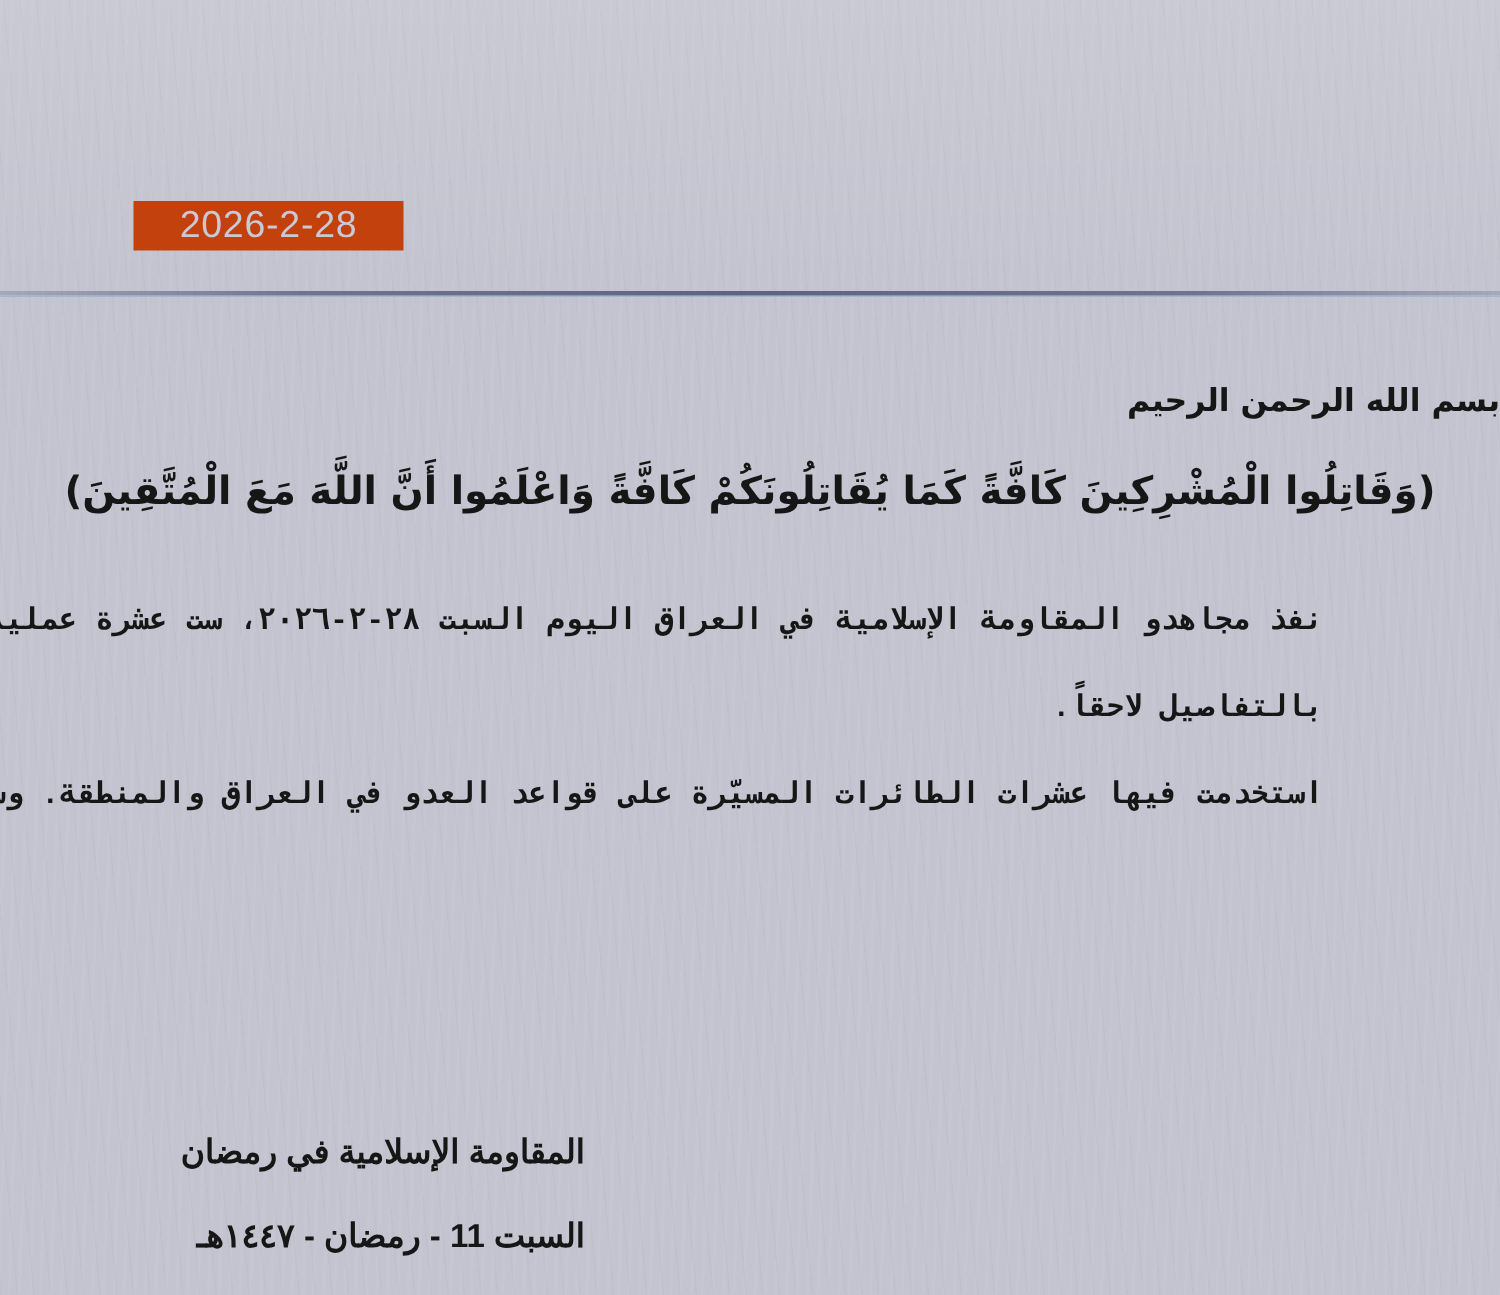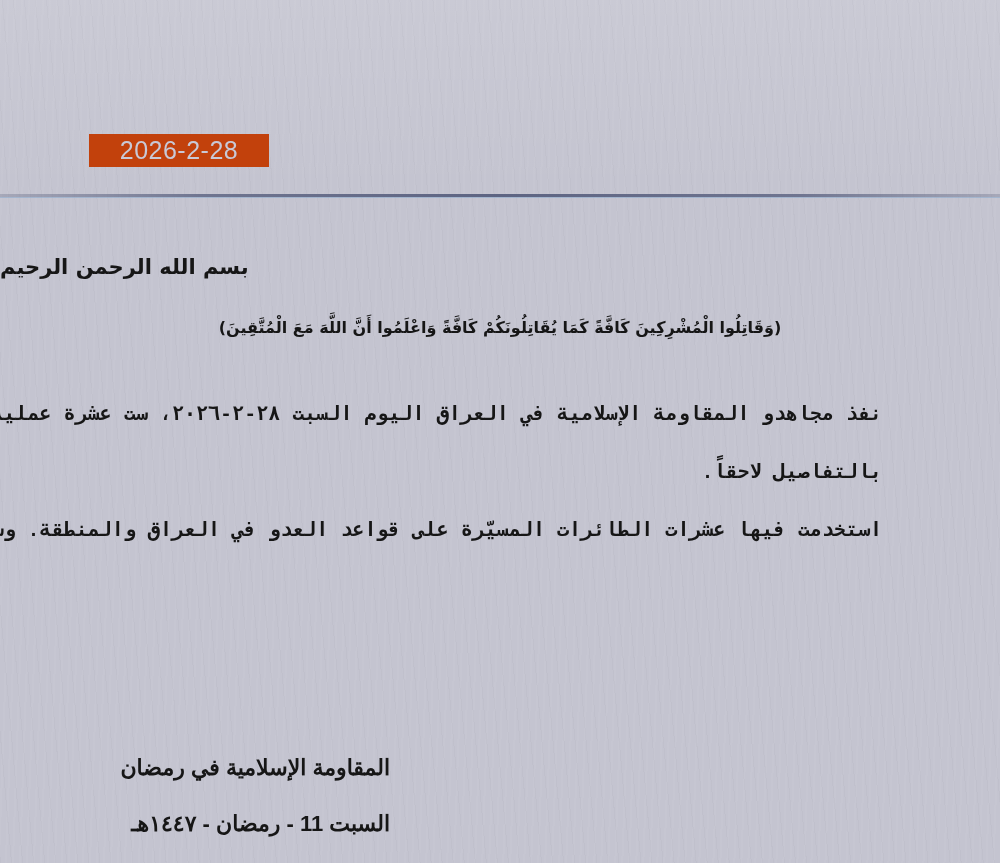--- a/index.html
+++ b/index.html
@@ -57,36 +57,36 @@
       width: 1000px;
       height: 3px;
       background: linear-gradient(90deg, rgba(110,115,140,0.35) 0%, #6f7590 20%, #5d6482 50%, #6f7590 80%, rgba(110,115,140,0.35) 100%);
       box-shadow: 0 1px 0 rgba(150,175,205,0.7);
     }
     .basmala {
       position: absolute;
       left: 0;
       width: 1000px;
       top: 250px;
-      text-align: left;
+      text-align: right;
       direction: rtl;
       font-family: "DejaVu Sans", sans-serif;
       font-weight: bold;
       font-size: 21px;
       line-height: 34px;
     }
     .verse {
       position: absolute;
       left: 0;
       width: 1000px;
       text-align: center;
       direction: rtl;
       font-family: "DejaVu Sans", sans-serif;
       font-weight: bold;
-      font-size: 16px;
+      font-size: 26px;
       line-height: 40px;
       white-space: nowrap;
     }
     .verse-top { top: 308px; }
     .verse-bottom { top: 580px; font-size: 21px; }
     .body-text {
       position: absolute;
       right: 118px;
       width: 770px;
       top: 386px;

